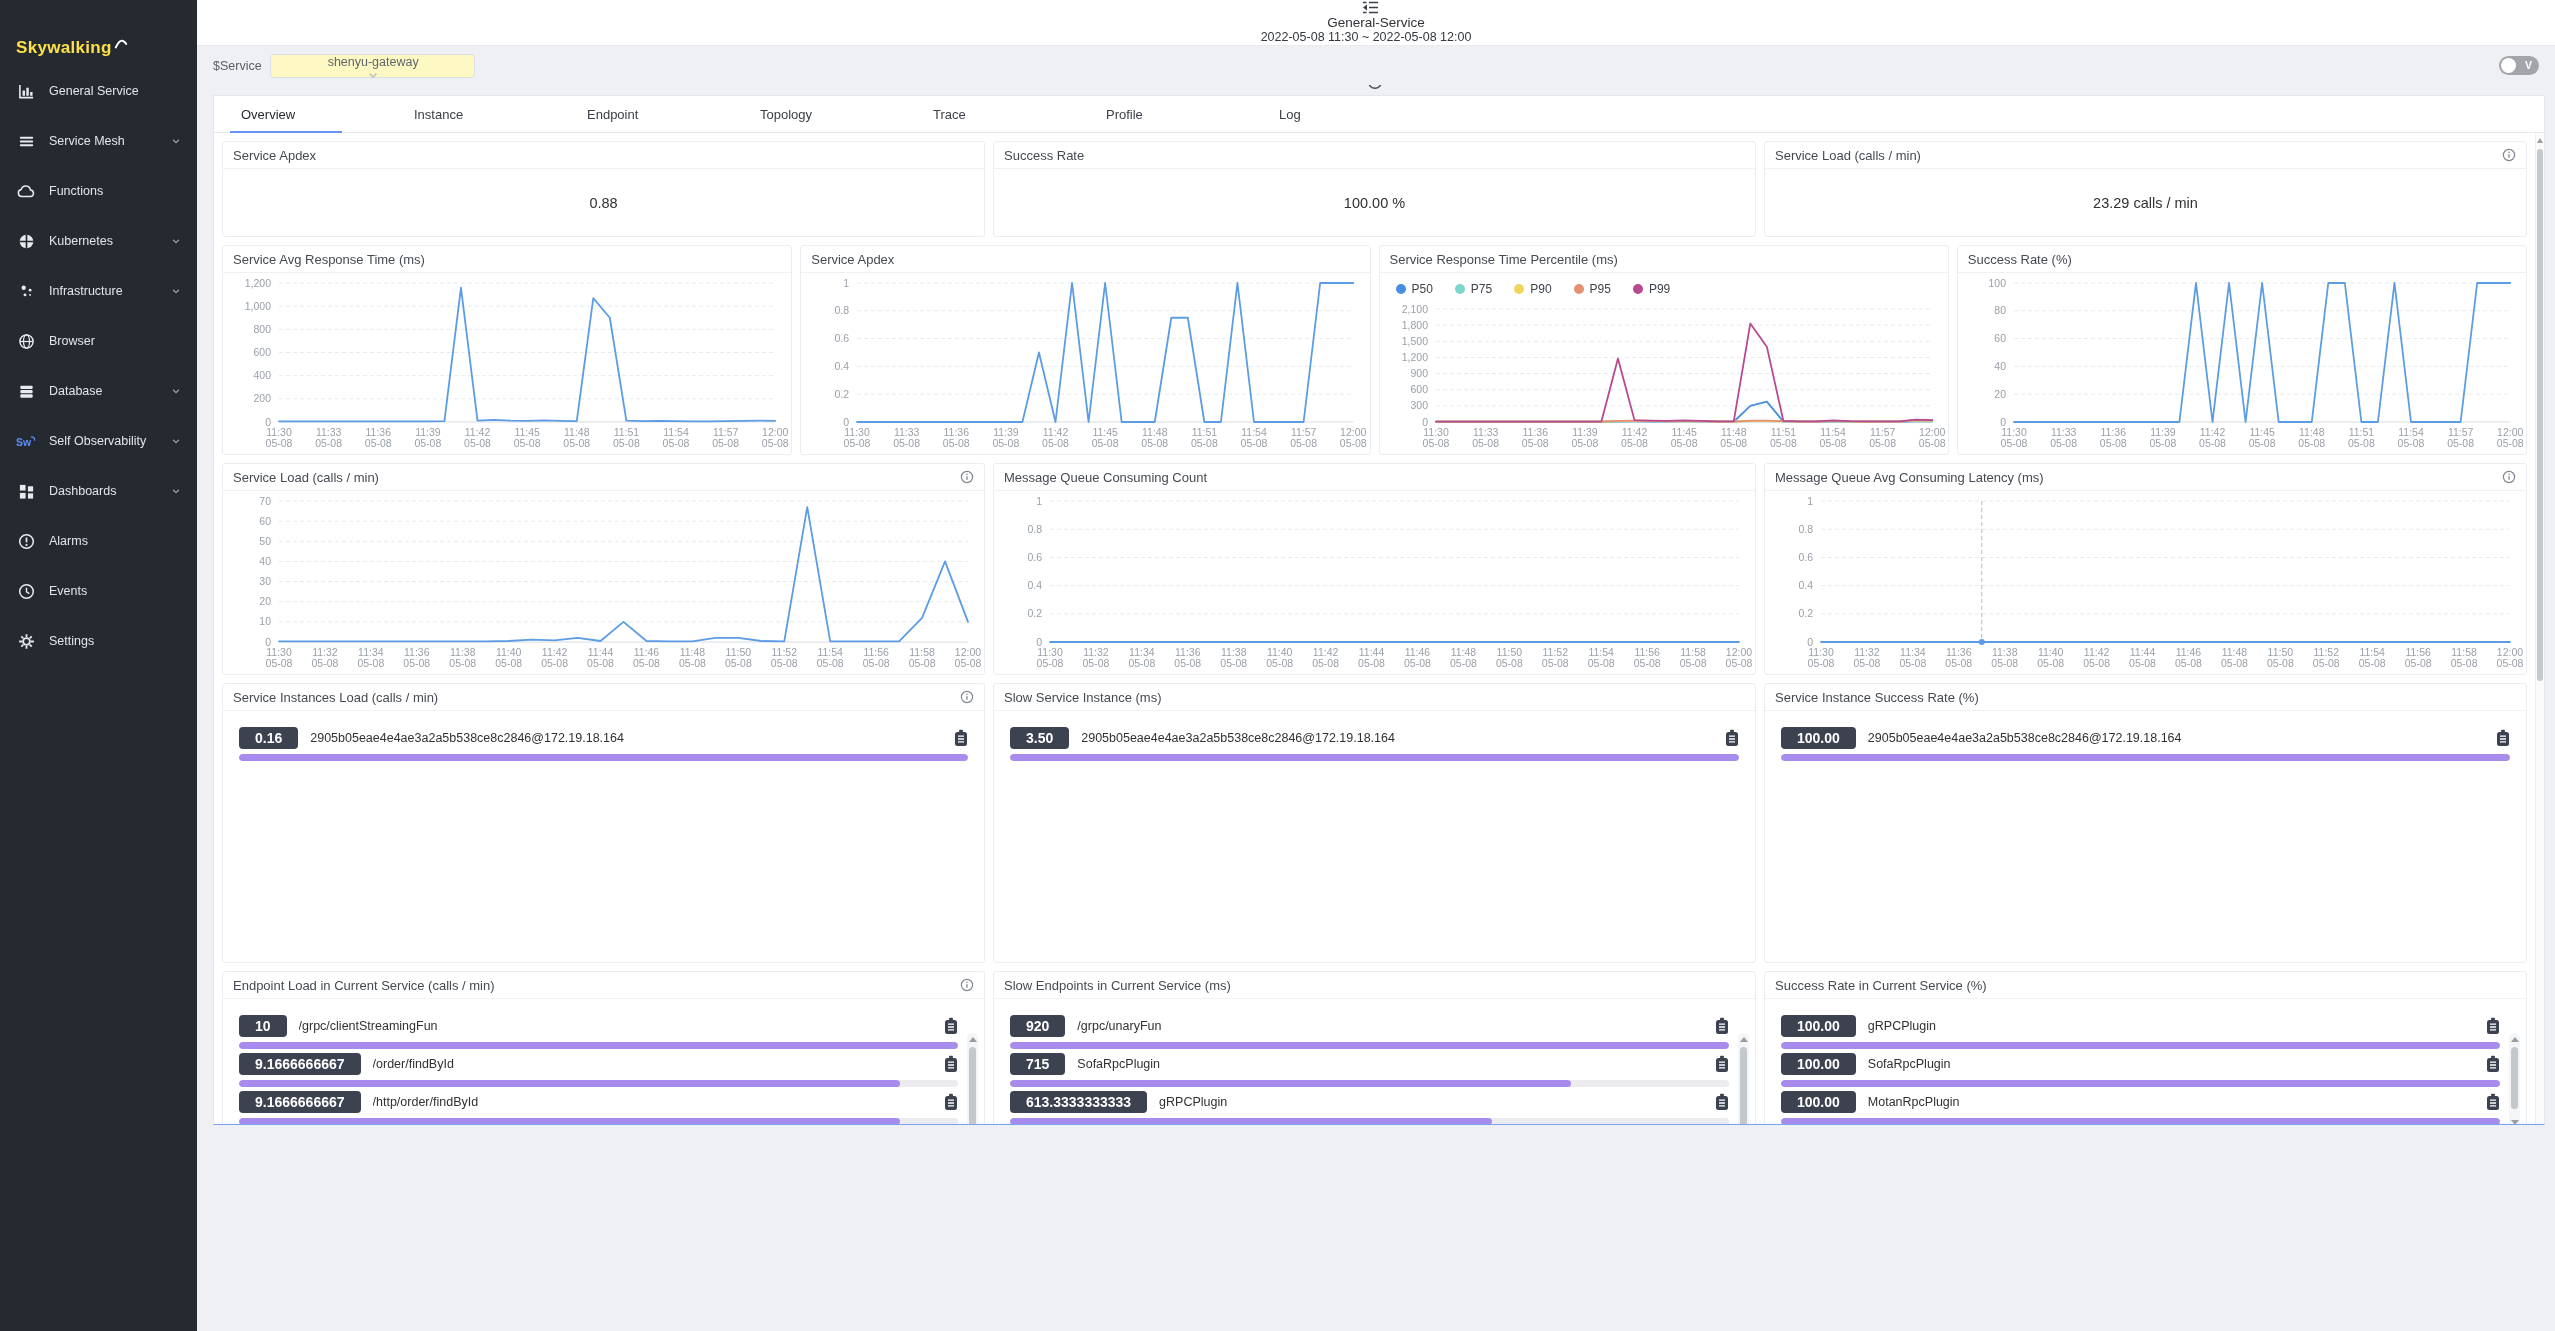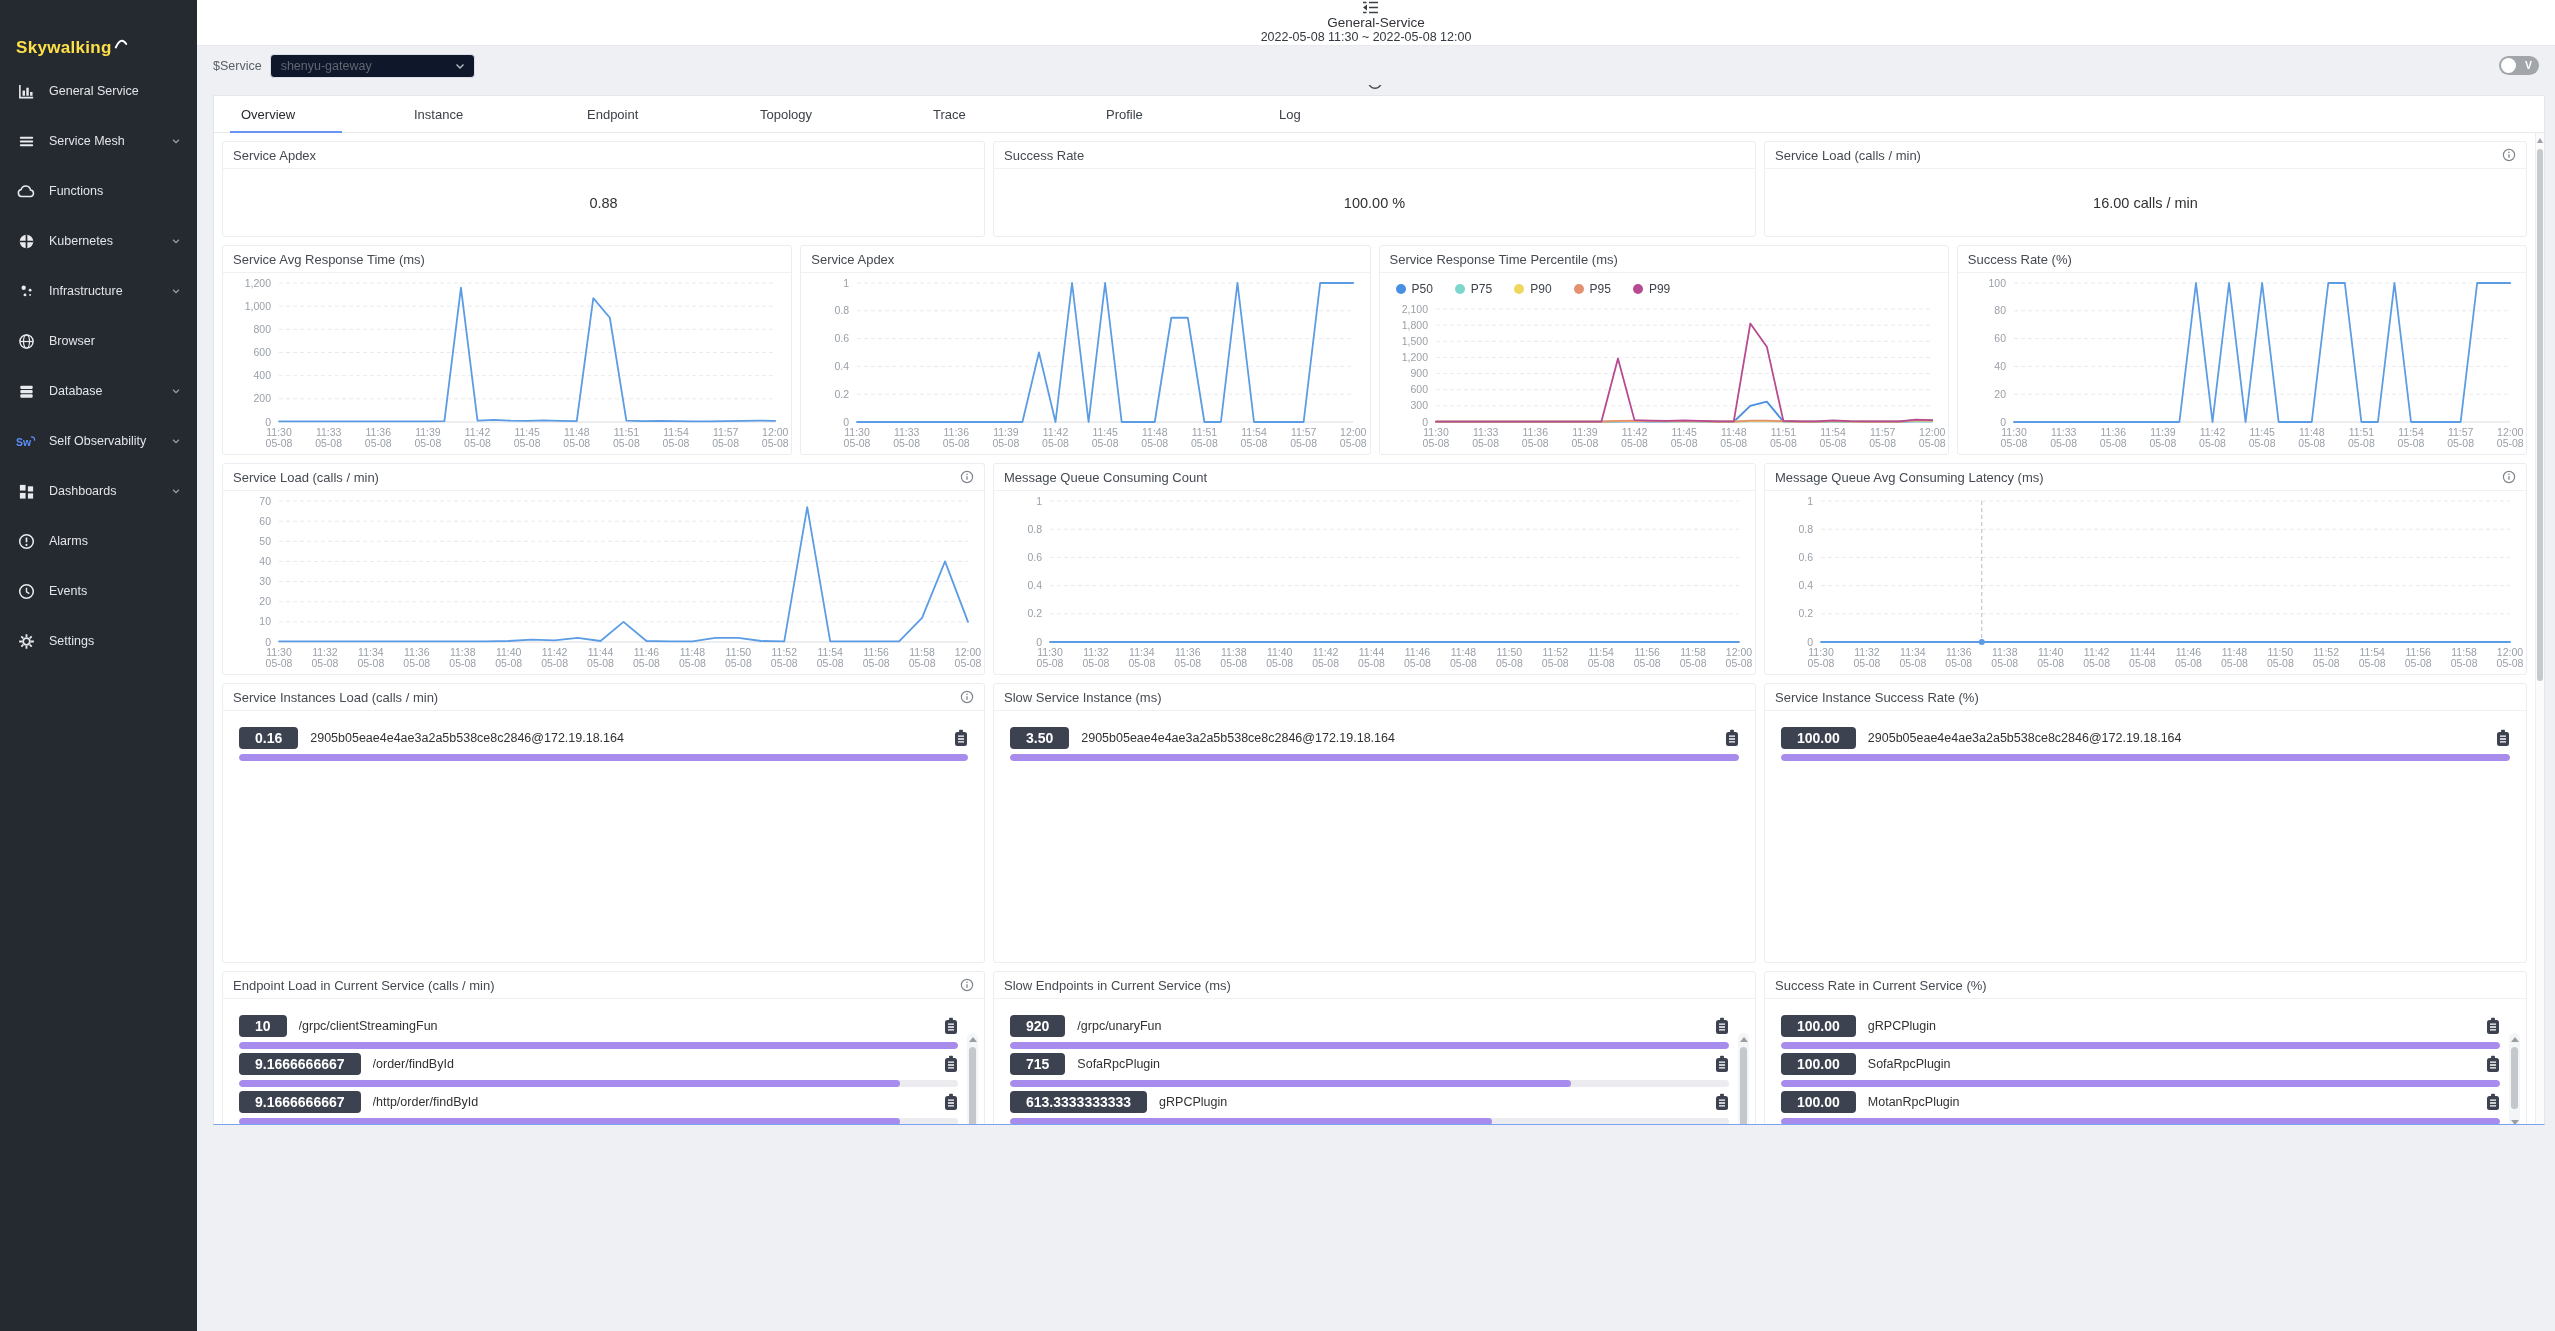--- a/index.html
+++ b/index.html
@@ -22,21 +22,21 @@
   .ptitle { font-size:13.5px; color:#2f3338; }
   .hspacer { flex:1; }
   .trange { font-size:12.5px; color:#34383d; margin-right:20px; cursor:pointer; }
   .tzone { font-size:12.5px; color:#34383d; margin-right:12px; cursor:pointer; }
   .hicon { display:flex; margin-right:12px; cursor:pointer; }
   .hicon:last-child { margin-right:2px; }
 
   
   .svcbar { position:absolute; left:197px; right:0; top:46px; height:39px; background:#eef0f3; display:flex; align-items:center; padding:0 16px; }
   .svclabel { font-size:12.5px; color:#5a6068; margin-right:8px;text-align:center; }
-  .select { width:205px; height:24px; background:#0f172a; border:1px solid #dcdfe6; border-radius:4px; display:flex; align-items:center; padding:0 8px 0 10px; cursor:pointer; }
+  .select { width:205px; height:24px; background:#fef9c3; border:1px solid #dcdfe6; border-radius:4px; display:flex; align-items:center; padding:0 8px 0 10px; cursor:pointer;flex-direction:column; }
   .selval { font-size:12.5px; color:#5f6670; flex:1; }
   .toggle { margin-left:auto; width:40px; height:19px; border-radius:10px; background:#a2a6ab; position:relative; cursor:pointer; }
   .knob { position:absolute; left:2px; top:2px; width:15px; height:15px; background:#fff; border-radius:50%; }
   .tlabel { position:absolute; right:7px; top:3px; font-size:10.5px; color:#fff; font-weight:bold; }
 
   
   .panel { position:absolute; left:213px; top:95px; width:2332px; height:1030px; background:#fff; border:1px solid #e3e6eb; border-bottom:1px solid #7aa4f2; }
   .tabs { height:37px; border-bottom:1px solid #e6e9ee; display:flex; padding-left:10px; }
   .tab { width:173px; display:flex; align-items:center; padding-left:17px; font-size:13px; color:#3c4148; cursor:pointer; position:relative; }
   .tab.active { color:#26292e; }
@@ -333,21 +333,21 @@
             <span class="ct-text">Service Load (calls / min)</span>
             <span class="ct-info">
               <svg width="14" height="14" viewBox="0 0 14 14">
                 <circle cx="7" cy="7" r="5.6" stroke="#80868e" stroke-width="1.2" fill="none"></circle>
                 <path d="M7 6.3v3.4" stroke="#80868e" stroke-width="1.3"></path>
                 <circle cx="7" cy="4.2" r=".8" fill="#80868e"></circle>
               </svg>
             </span>
           </div>
           <div class="card-body metric-body">
-            <span class="metric-value">16.00 calls / min</span>
+            <span class="metric-value">23.29 calls / min</span>
           </div>
         </section>
       </div>
       <div class="card-row" style="flex: 0 0 210px; height: 210px;">
         <section class="card">
           <div class="card-title">
             <span class="ct-text">Service Avg Response Time (ms)</span>
           </div>
           <div class="card-body chart-body">
             <svg viewBox="0 0 568.25 181" style="flex: 1 1 0%; width: 100%; min-height: 0px;">

